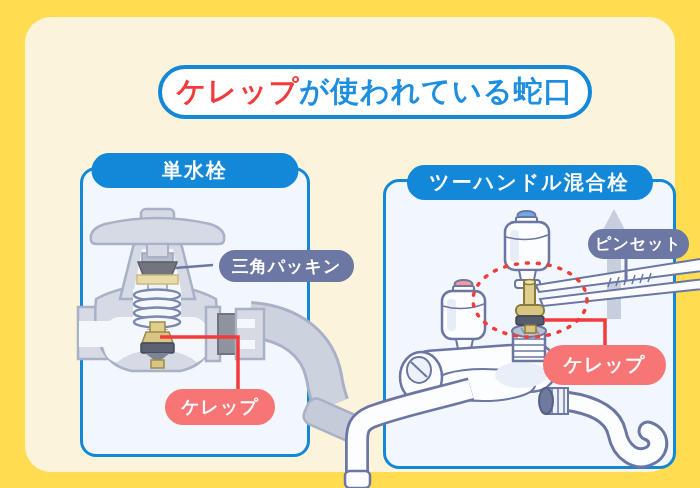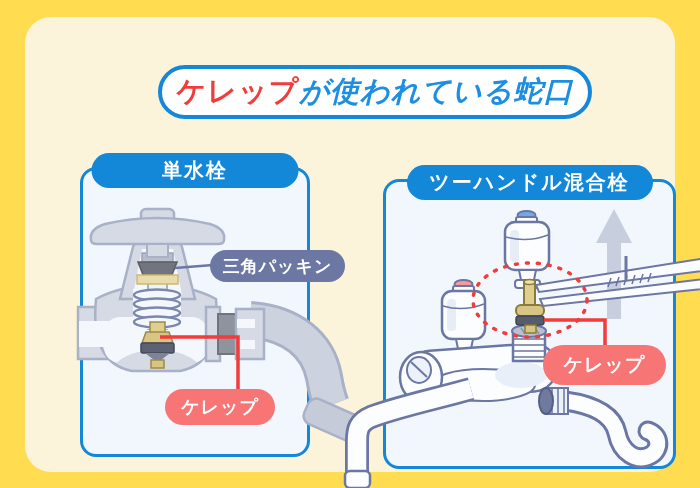--- a/index.html
+++ b/index.html
@@ -5,37 +5,37 @@
   html,body { margin:0; padding:0; }
   body { font-family:"Liberation Sans","DejaVu Sans",sans-serif; }
   .stage { position:relative; width:700px; height:488px; background:#FFDC50; overflow:hidden;text-align:right; }
   .card { position:absolute; left:25px; top:17px; width:650px; height:455px;
           background:#FBF4DA; border-radius:26px; }
   .title-pill { position:absolute; left:133px; top:48px; width:434px; height:54px;
           box-sizing:border-box; background:#FFFFFF; border:4px solid #1488D8; border-radius:29px;
           display:flex; align-items:center; justify-content:center;
           font-size:29px; font-weight:bold; letter-spacing:1px; white-space:nowrap; }
   .t-red  { color:#F23B3B; }
-  .t-blue { color:#1E8FE0;font-style:italic; }
+  .t-blue { color:#1E8FE0; }
   .panel { position:absolute; top:150px; height:290px; box-sizing:border-box;
            background:#F1F7FC; border:3px solid #1488D8; border-radius:16px; }
   .panel-left  { left:55px;  width:230px; }
   .panel-right { left:358px; width:293px;margin-top:12px; }
   .panel-header { position:absolute; top:-17px; left:50%; transform:translateX(-50%);
            height:35px; background:#1488D8; color:#FFFFFF; border-radius:18px;
            display:flex; align-items:center; justify-content:center;
            font-weight:bold; font-size:20px; letter-spacing:2px; white-space:nowrap; }
   .hdr-left  { width:207px; }
   .hdr-right { width:246px; }
   .illu { position:absolute; left:-3px; top:-3px; overflow:visible; }
   .label { position:absolute; display:flex; align-items:center; justify-content:center;
            color:#FFFFFF; font-weight:bold; white-space:nowrap; letter-spacing:1px; }
   .slate  { background:#6C77A3; }
   .salmon { background:#F87575; }
-  .lbl-packing { left:127px; top:80px;  width:135px; height:32px; border-radius:16px; font-size:17px; }
+  .lbl-packing { left:136px; top:80px;  width:135px; height:32px; border-radius:16px; font-size:17px; }
   .lbl-kerep-l { left:82px;  top:219px; width:110px; height:36px; border-radius:18px; font-size:18px; }
   .lbl-pincet  { left:202px; top:47px;  width:101px; height:30px; border-radius:15px; font-size:16px; }
   .lbl-kerep-r { left:157px; top:163px; width:123px; height:40px; border-radius:20px; font-size:19px; }
 </style>
 </head>
 <body>
 
 <div class="stage">
   <div class="card">
 
@@ -186,17 +186,18 @@
           <path d="M 337 98 L 339 108 L 160 127 L 157 120 Z" fill="#FAFCFF" stroke="#6B76A3" stroke-width="2"></path>
           <path d="M 228 99 L 225 108 M 236 98 L 233 107 M 244 97 L 241 106 M 252 96 L 249 105 M 260 95 L 257 104 M 268 94 L 265 103" stroke="#6B76A3" stroke-width="1.5"></path>
         </g>
 
         <ellipse cx="147" cy="121" rx="57" ry="37" fill="none" stroke="#F23B3B" stroke-width="3.5" stroke-linecap="round" stroke-dasharray="2 9"></ellipse>
 
         <path d="M 243 77 L 243 101" stroke="#6C77A3" stroke-width="3"></path>
         <path d="M 161 141 L 222 141 L 222 166" fill="none" stroke="#F23B3B" stroke-width="3.5"></path>
       </svg>
 
+      <div class="label slate lbl-pincet">ピンセット</div>
       <div class="label salmon lbl-kerep-r">ケレップ</div>
     </section>
 
   </div>
 </div>
 
 </body></html>

